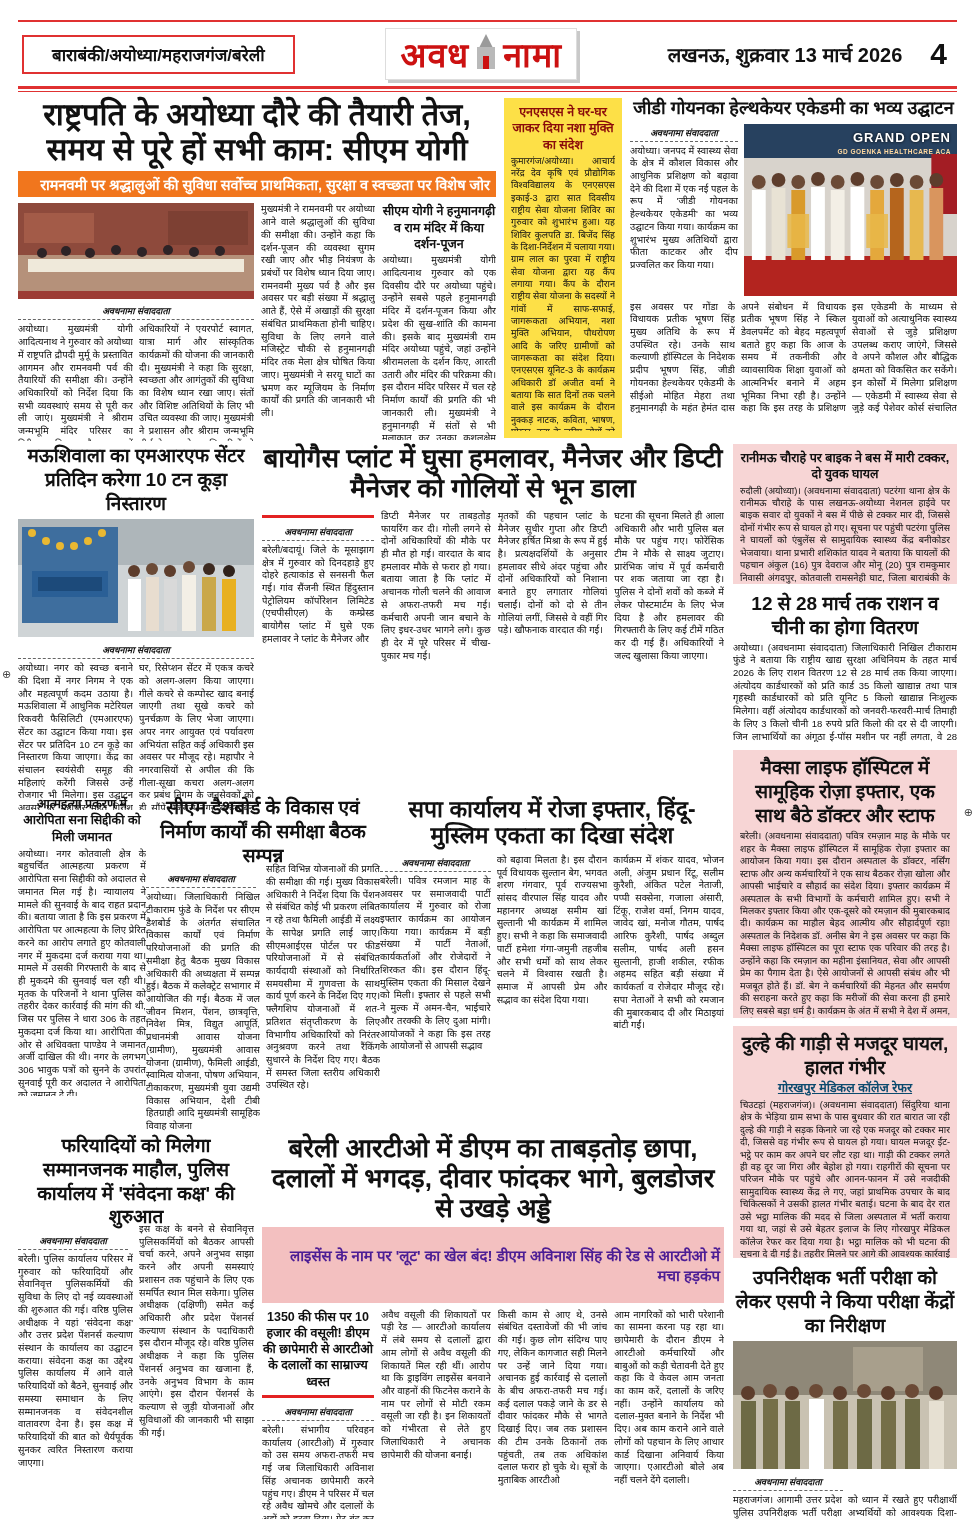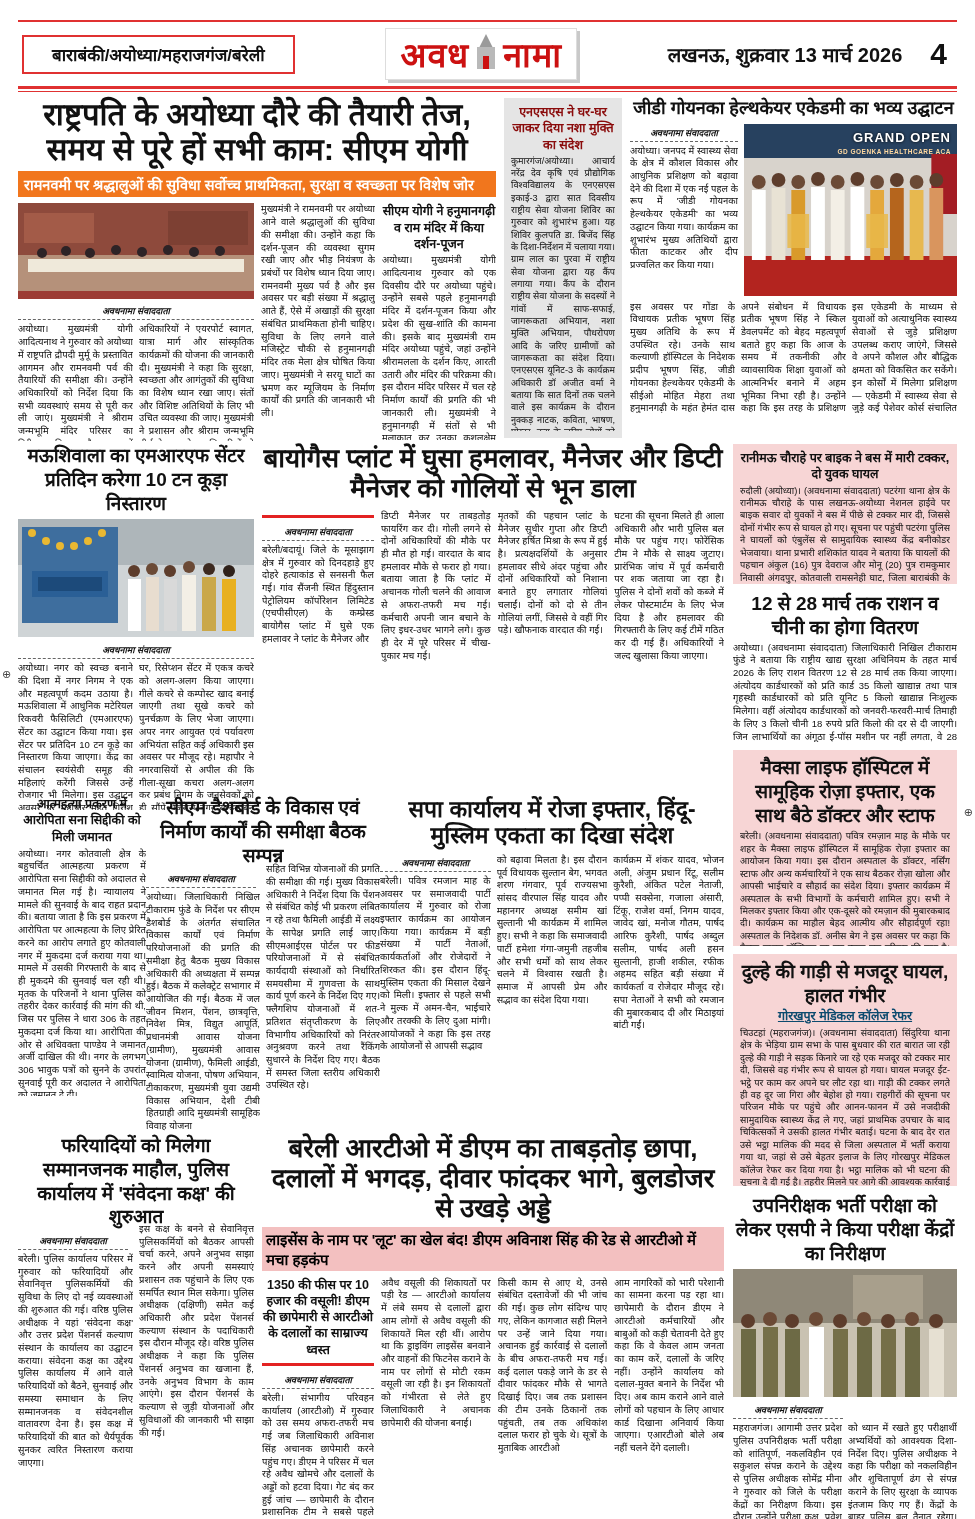--- a/index.html
+++ b/index.html
@@ -26,29 +26,29 @@
 
   
   .h-xl { font-size:31px; font-weight:bold; line-height:1.12; text-align:center; }
   .h-l  { font-size:26px; font-weight:bold; line-height:1.15; text-align:center; }
   .h-m  { font-size:18px; font-weight:bold; line-height:1.2; text-align:center; }
   .h-s  { font-size:19px; font-weight:bold; line-height:1.25; text-align:center; }
   .h-xs { font-size:12.5px; font-weight:bold; line-height:1.3; text-align:center; }
   .col { font-size:9.5px; line-height:1.34; text-align:justify; overflow:hidden; }
   .byline { font-size:9px; font-weight:bold; font-style:italic; text-align:center; padding:2px 0;
             border-bottom:1px dashed #666; margin-bottom:3px; }
-  .orangebar { background:#f1761d; color:#fff; font-weight:bold; font-size:14.5px; text-align:left;
+  .orangebar { background:#f1761d; color:#fff; font-weight:bold; font-size:14.5px; text-align:right;
                padding:3px 6px; margin:4px 0 6px 0; }
   .redrule { height:3px; background:#e32222; margin:5px 0; }
   .pinkbox { background:#f7d5d5; padding:6px 7px; margin-bottom:8px; overflow:hidden; }
   .pinkbox .col { font-size:9.3px; }
-  .yellowbox { background:#e5e5e5; padding:6px 7px; overflow:hidden; height:100%; }
+  .yellowbox { background:#fde047; padding:6px 7px; overflow:hidden; height:100%; }
   .yellowbox .h-xs { color:#8a0b0b; margin-bottom:2px; }
-  .pinkstrip { background:#f3c0c0; color:#000000; font-weight:bold; font-size:15px; text-align:left;
-               padding:2px 4px; margin:3px 0 6px 0; }
+  .pinkstrip { background:#f3c0c0; color:#4c1d95; font-weight:bold; font-size:15px; text-align:right;
+               padding:18px 4px; margin:3px 0 6px 0; }
   .row { display:flex; gap:8px; }
   .photo { position:relative; overflow:hidden; background:#cbb7a4; }
   .photo svg { display:block; width:100%; height:100%; }
   .banner-txt { position:absolute; top:6px; right:6px; color:#fff; font-weight:bold; font-size:13px;
                 letter-spacing:1px; text-shadow:0 0 3px #000; }
   .banner-sub { position:absolute; top:24px; right:6px; color:#ffd9a0; font-weight:bold; font-size:6.5px;
                 letter-spacing:.5px; }
   .regmark { position:absolute; font-size:11px; color:#444; }
 
   
@@ -314,21 +314,21 @@
       <div class="pinkbox" style="height:140px;">
         <div class="h-xs">रानीमऊ चौराहे पर बाइक ने बस में मारी टक्कर, दो युवक घायल</div>
         <div class="col" style="height:112px; margin-top:2px;">रुदौली (अयोध्या)। (अवधनामा संवाददाता) पटरंगा थाना क्षेत्र के रानीमऊ चौराहे के पास लखनऊ-अयोध्या नेशनल हाईवे पर बाइक सवार दो युवकों ने बस में पीछे से टक्कर मार दी, जिससे दोनों गंभीर रूप से घायल हो गए। सूचना पर पहुंची पटरंगा पुलिस ने घायलों को एंबुलेंस से सामुदायिक स्वास्थ्य केंद्र बनीकोडर भेजवाया। थाना प्रभारी शशिकांत यादव ने बताया कि घायलों की पहचान अंकुल (16) पुत्र देवराज और मोनू (20) पुत्र रामकुमार निवासी अंगदपुर, कोतवाली रामसनेही घाट, जिला बाराबंकी के रूप में हुई है। तहरीर मिलने पर आगे की कार्रवाई की जाएगी।</div>
       </div>
 
       <div style="height:150px; overflow:hidden; margin-bottom:8px;">
         <div class="h-s">12 से 28 मार्च तक राशन व चीनी का होगा वितरण</div>
         <div class="col" style="height:126px; margin-top:2px;">अयोध्या। (अवधनामा संवाददाता) जिलाधिकारी निखिल टीकाराम फुंडे ने बताया कि राष्ट्रीय खाद्य सुरक्षा अधिनियम के तहत मार्च 2026 के लिए राशन वितरण 12 से 28 मार्च तक किया जाएगा। अंत्योदय कार्डधारकों को प्रति कार्ड 35 किलो खाद्यान्न तथा पात्र गृहस्थी कार्डधारकों को प्रति यूनिट 5 किलो खाद्यान्न निःशुल्क मिलेगा। वहीं अंत्योदय कार्डधारकों को जनवरी-फरवरी-मार्च तिमाही के लिए 3 किलो चीनी 18 रुपये प्रति किलो की दर से दी जाएगी। जिन लाभार्थियों का अंगूठा ई-पॉस मशीन पर नहीं लगता, वे 28 मार्च को आधार कार्ड व मोबाइल ओटीपी के माध्यम से राशन प्राप्त कर सकते हैं।</div>
       </div>
 
-      <div class="pinkbox" style="height:196px;">
+      <div class="pinkbox" style="height:268px;">
         <div class="h-s">मैक्सा लाइफ हॉस्पिटल में सामूहिक रोज़ा इफ्तार, एक साथ बैठे डॉक्टर और स्टाफ</div>
         <div class="col" style="height:216px; margin-top:3px;">बरेली। (अवधनामा संवाददाता) पवित्र रमज़ान माह के मौके पर शहर के मैक्सा लाइफ हॉस्पिटल में सामूहिक रोज़ा इफ्तार का आयोजन किया गया। इस दौरान अस्पताल के डॉक्टर, नर्सिंग स्टाफ और अन्य कर्मचारियों ने एक साथ बैठकर रोज़ा खोला और आपसी भाईचारे व सौहार्द का संदेश दिया। इफ्तार कार्यक्रम में अस्पताल के सभी विभागों के कर्मचारी शामिल हुए। सभी ने मिलकर इफ्तार किया और एक-दूसरे को रमज़ान की मुबारकबाद दी। कार्यक्रम का माहौल बेहद आत्मीय और सौहार्दपूर्ण रहा! अस्पताल के निदेशक डॉ. अनीस बेग ने इस अवसर पर कहा कि मैक्सा लाइफ हॉस्पिटल का पूरा स्टाफ एक परिवार की तरह है। उन्होंने कहा कि रमज़ान का महीना इंसानियत, सेवा और आपसी प्रेम का पैगाम देता है। ऐसे आयोजनों से आपसी संबंध और भी मजबूत होते हैं। डॉ. बेग ने कर्मचारियों की मेहनत और समर्पण की सराहना करते हुए कहा कि मरीजों की सेवा करना ही हमारे लिए सबसे बड़ा धर्म है। कार्यक्रम के अंत में सभी ने देश में अमन, शांति और तरक्की के लिए दुआ की।</div>
       </div>
 
       <div class="pinkbox" style="height:232px;">
         <div class="h-s">दुल्हे की गाड़ी से मजदूर घायल, हालत गंभीर</div>
         <div class="h-xs" style="color:#0c4a6e;text-decoration:underline;">गोरखपुर मेडिकल कॉलेज रेफर</div>
         <div class="col" style="height:170px; margin-top:3px;">चिउटहां (महराजगंज)। (अवधनामा संवाददाता) सिंदुरिया थाना क्षेत्र के भेड़िया ग्राम सभा के पास बुधवार की रात बारात जा रही दुल्हे की गाड़ी ने सड़क किनारे जा रहे एक मजदूर को टक्कर मार दी, जिससे वह गंभीर रूप से घायल हो गया। घायल मजदूर ईंट-भट्ठे पर काम कर अपने घर लौट रहा था। गाड़ी की टक्कर लगते ही वह दूर जा गिरा और बेहोश हो गया। राहगीरों की सूचना पर परिजन मौके पर पहुंचे और आनन-फानन में उसे नजदीकी सामुदायिक स्वास्थ्य केंद्र ले गए, जहां प्राथमिक उपचार के बाद चिकित्सकों ने उसकी हालत गंभीर बताई। घटना के बाद देर रात उसे भट्ठा मालिक की मदद से जिला अस्पताल में भर्ती कराया गया था, जहां से उसे बेहतर इलाज के लिए गोरखपुर मेडिकल कॉलेज रेफर कर दिया गया है। भट्ठा मालिक को भी घटना की सूचना दे दी गई है। तहरीर मिलने पर आगे की आवश्यक कार्रवाई की जाएगी।</div>
       </div>
 

